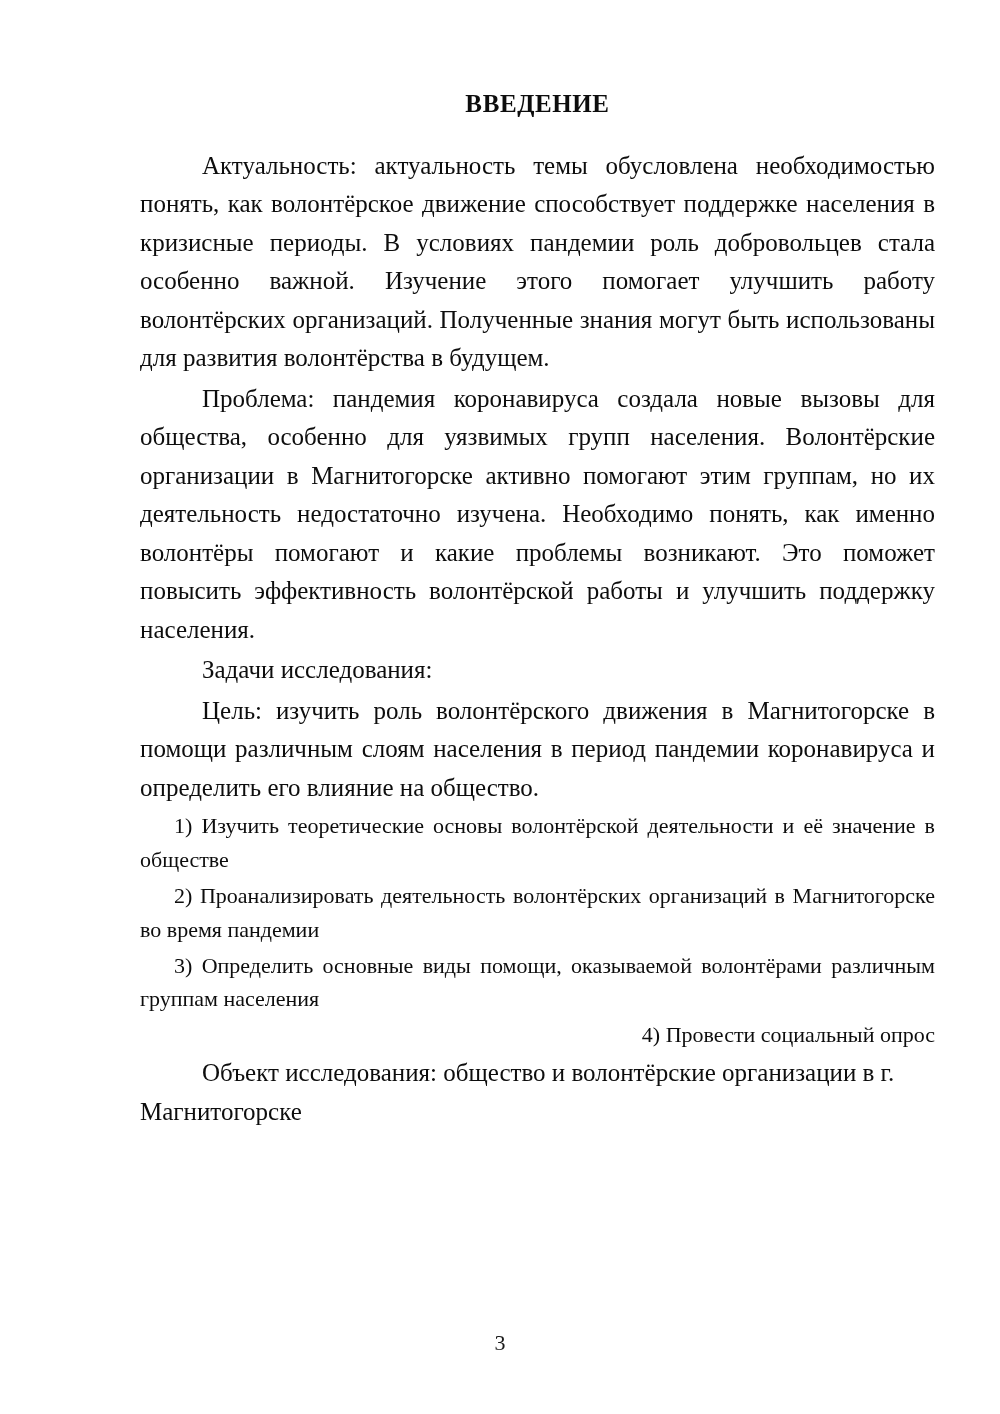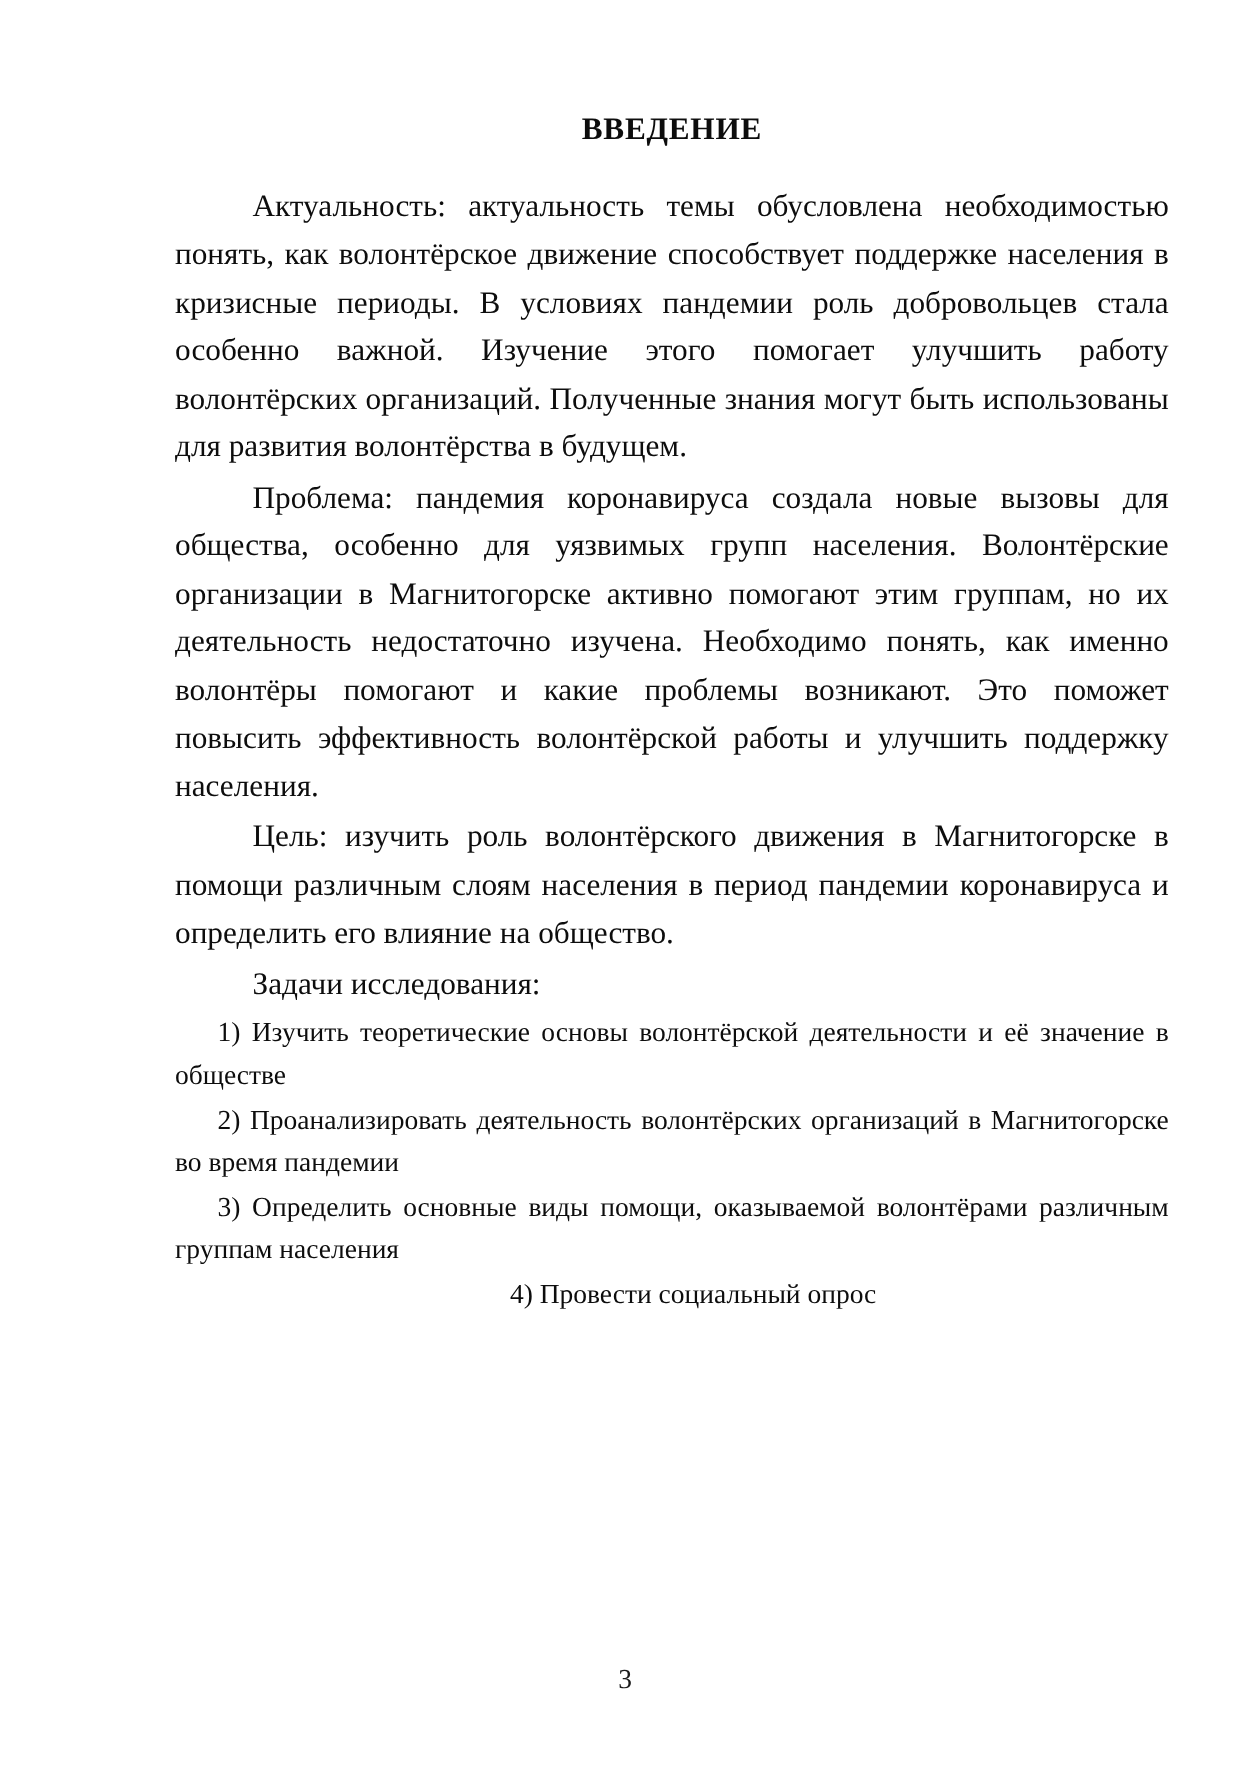--- a/index.html
+++ b/index.html
@@ -42,21 +42,21 @@
     hyphens: none;
   }
   p.list-par {
     margin: 0 0 2px 0;
     font-size: 22px;
     line-height: 1.54;
     text-align: justify;
     text-indent: 34px;
   }
   p.list-par.nojust {
-    text-align: center;
+    text-align: right;
   }
   p.body-par.nojust {
     text-align: left;
   }
   .page-number {
     position: absolute;
     left: 0;
     right: 0;
     top: 1330px;
     text-align: center;
@@ -69,31 +69,32 @@
 
 <div class="page">
   <div class="content">
 
     <h1 class="doc-title">ВВЕДЕНИЕ</h1>
 
     <p class="body-par">Актуальность: актуальность темы обусловлена необходимостью понять, как волонтёрское движение способствует поддержке населения в кризисные периоды. В условиях пандемии роль добровольцев стала особенно важной. Изучение этого помогает улучшить работу волонтёрских организаций. Полученные знания могут быть использованы для развития волонтёрства в будущем.</p>
 
     <p class="body-par">Проблема: пандемия коронавируса создала новые вызовы для общества, особенно для уязвимых групп населения. Волонтёрские организации в Магнитогорске активно помогают этим группам, но их деятельность недостаточно изучена. Необходимо понять, как именно волонтёры помогают и какие проблемы возникают. Это поможет повысить эффективность волонтёрской работы и улучшить поддержку населения.</p>
 
+    <p class="body-par nojust">Задачи исследования:</p>
+
     <p class="body-par">Цель: изучить роль волонтёрского движения в Магнитогорске в помощи различным слоям населения в период пандемии коронавируса и определить его влияние на общество.</p>
-
-    <p class="body-par nojust">Задачи исследования:</p>
 
     <p class="list-par">1)  Изучить теоретические основы волонтёрской деятельности и её значение в обществе</p>
 
     <p class="list-par">2)  Проанализировать деятельность волонтёрских организаций в Магнитогорске во время пандемии</p>
 
     <p class="list-par">3) Определить основные виды помощи, оказываемой волонтёрами различным группам населения</p>
 
     <p class="list-par nojust">4) Провести социальный опрос</p>
 
 
+    <p class="body-par nojust">Объект исследования: общество и волонтёрские организации в г. Магнитогорске</p>
 
 
   </div>
 
   <div class="page-number">3</div>
 </div>
 
 </body></html>

